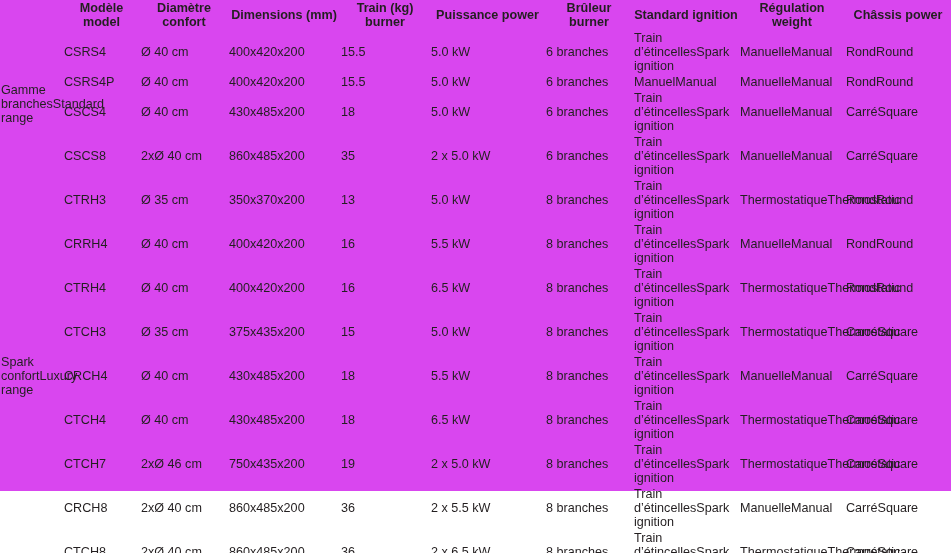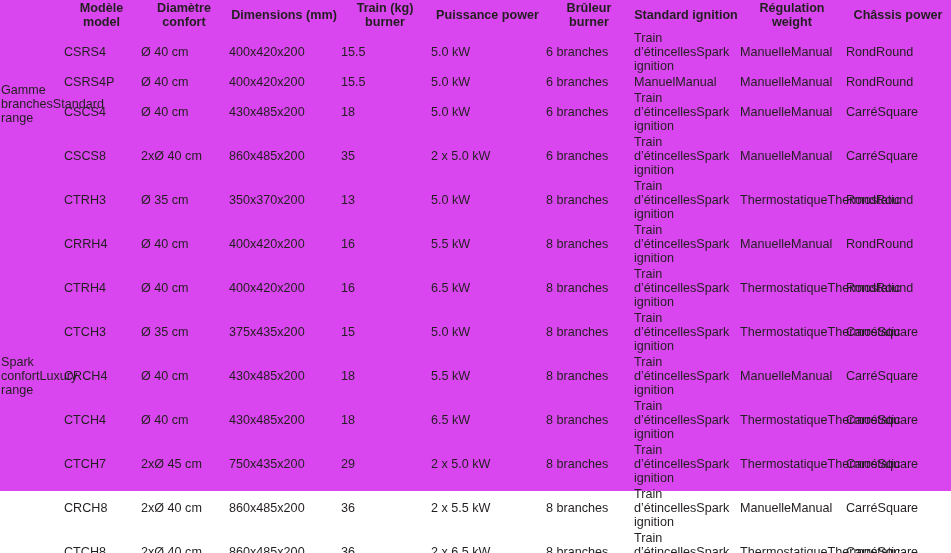--- a/index.html
+++ b/index.html
@@ -285,23 +285,23 @@
           <td>430x485x200</td>
           <td>18</td>
           <td>6.5 kW</td>
           <td>8 branches</td>
           <td><span class="fr">Train d’étincelles</span><span class="en">Spark ignition</span></td>
           <td><span class="fr">Thermostatique</span><span class="en">Thermostatic</span></td>
           <td><span class="fr">Carré</span><span class="en">Square</span></td>
         </tr>
         <tr class="sub-start">
           <td class="model">CTCH7</td>
-          <td>2xØ 45 cm</td>
+          <td>2xØ 46 cm</td>
           <td>750x435x200</td>
-          <td>29</td>
+          <td>19</td>
           <td>2 x 5.0 kW</td>
           <td>8 branches</td>
           <td><span class="fr">Train d’étincelles</span><span class="en">Spark ignition</span></td>
           <td><span class="fr">Thermostatique</span><span class="en">Thermostatic</span></td>
           <td><span class="fr">Carré</span><span class="en">Square</span></td>
         </tr>
         <tr>
           <td class="model">CRCH8</td>
           <td>2xØ 40 cm</td>
           <td>860x485x200</td>

